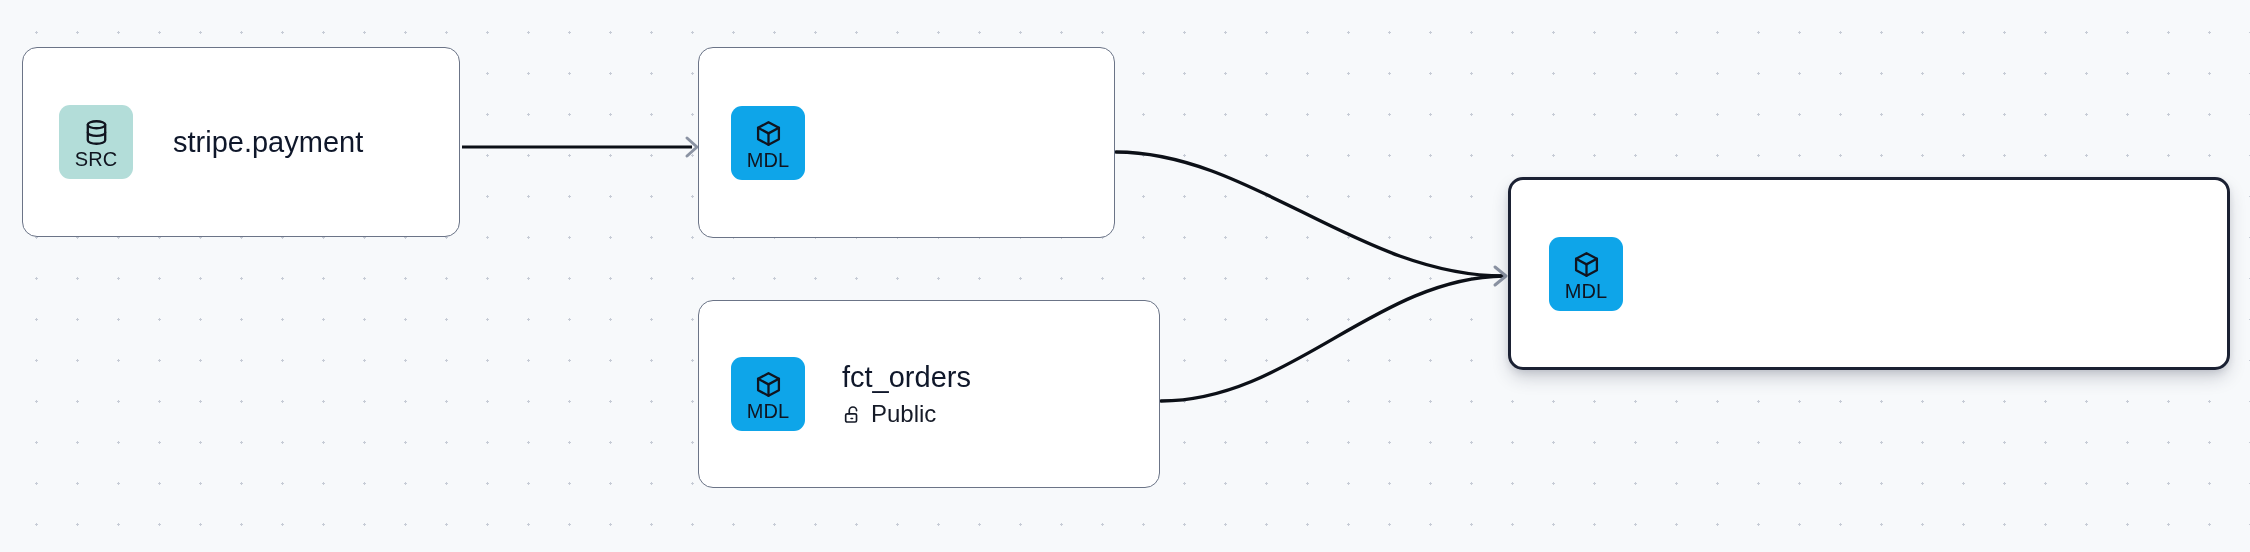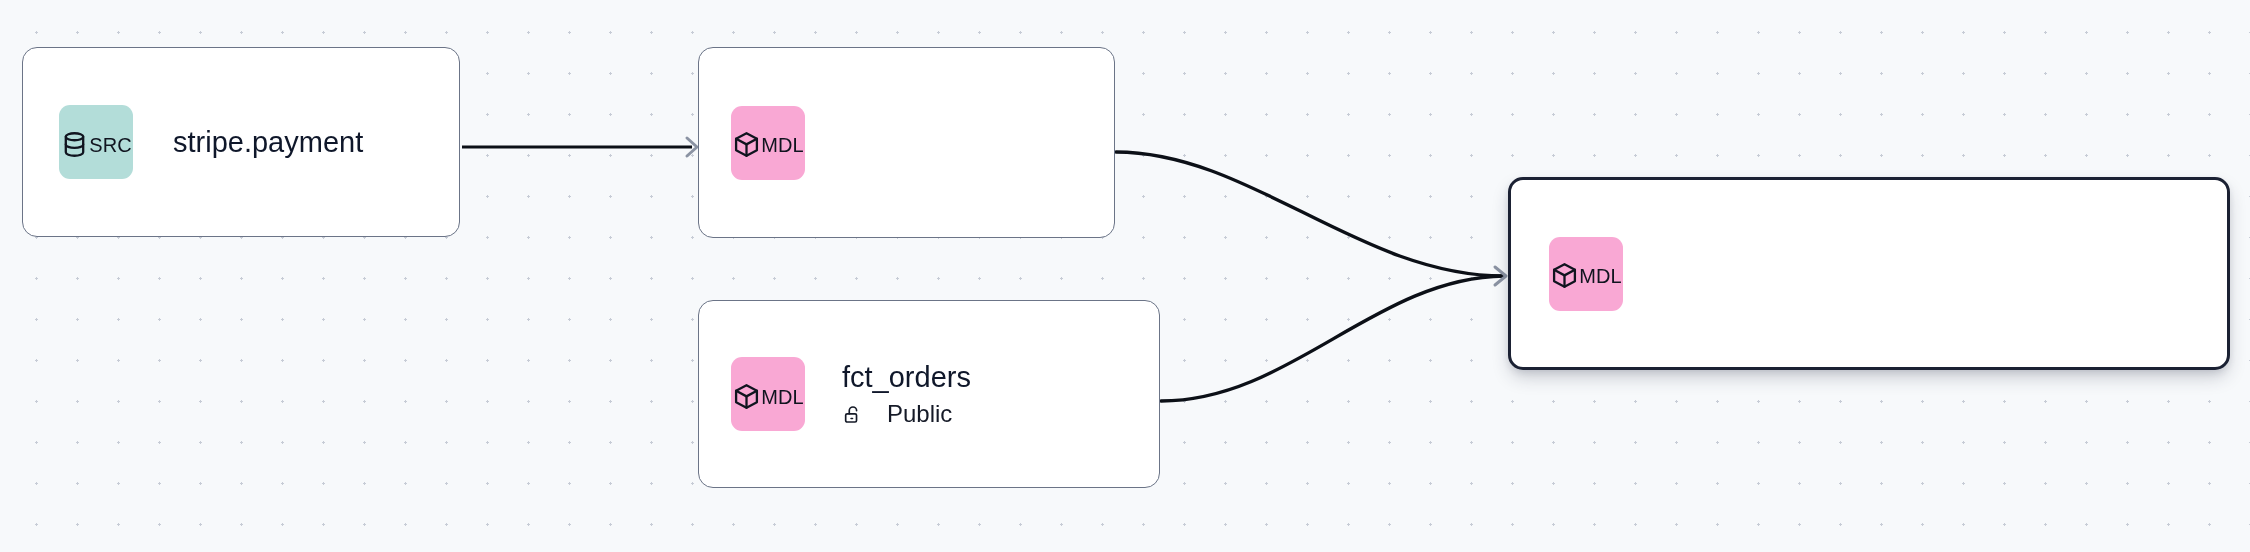--- a/index.html
+++ b/index.html
@@ -50,31 +50,31 @@
     border: 3.4px solid #1b2133;
     border-radius: 15px;
     box-shadow: 0 9px 18px -2px rgba(35,43,64,0.22),
                 0 3px 7px -1px rgba(35,43,64,0.12);
   }
 
   
   .badge {
     flex: 0 0 auto;
     display: flex;
-    flex-direction: row;
+    flex-direction: column;
     align-items: center;
     justify-content: center;
     width: 74px;
     height: 74px;
     border-radius: 11px;
     box-sizing: border-box;
     padding-top: 4px;
   }
   .badge.badge-src { background: #b3ddd9; }
-  .badge.badge-mdl { background: #f9a8d4; }
+  .badge.badge-mdl { background: #0ea5e9; }
 
   .badge-icon {
     display: block;
     width: 29px;
     height: 29px;
     line-height: 0;
   }
   .badge-icon svg {
     display: block;
     width: 29px;
@@ -99,21 +99,21 @@
   .node-title {
     font-size: 29px;
     line-height: 35px;
     color: #0f172a;
     white-space: nowrap;
     font-family: "Liberation Sans", sans-serif;
   }
   .node-sub {
     display: flex;
     align-items: center;
-    gap: 24px;
+    gap: 8px;
     margin-top: 5px;
     font-size: 24px;
     line-height: 28px;
     color: #151a27;
     white-space: nowrap;
   }
   .node-sub .lock-icon {
     display: inline-block;
     width: 21px;
     height: 21px;

